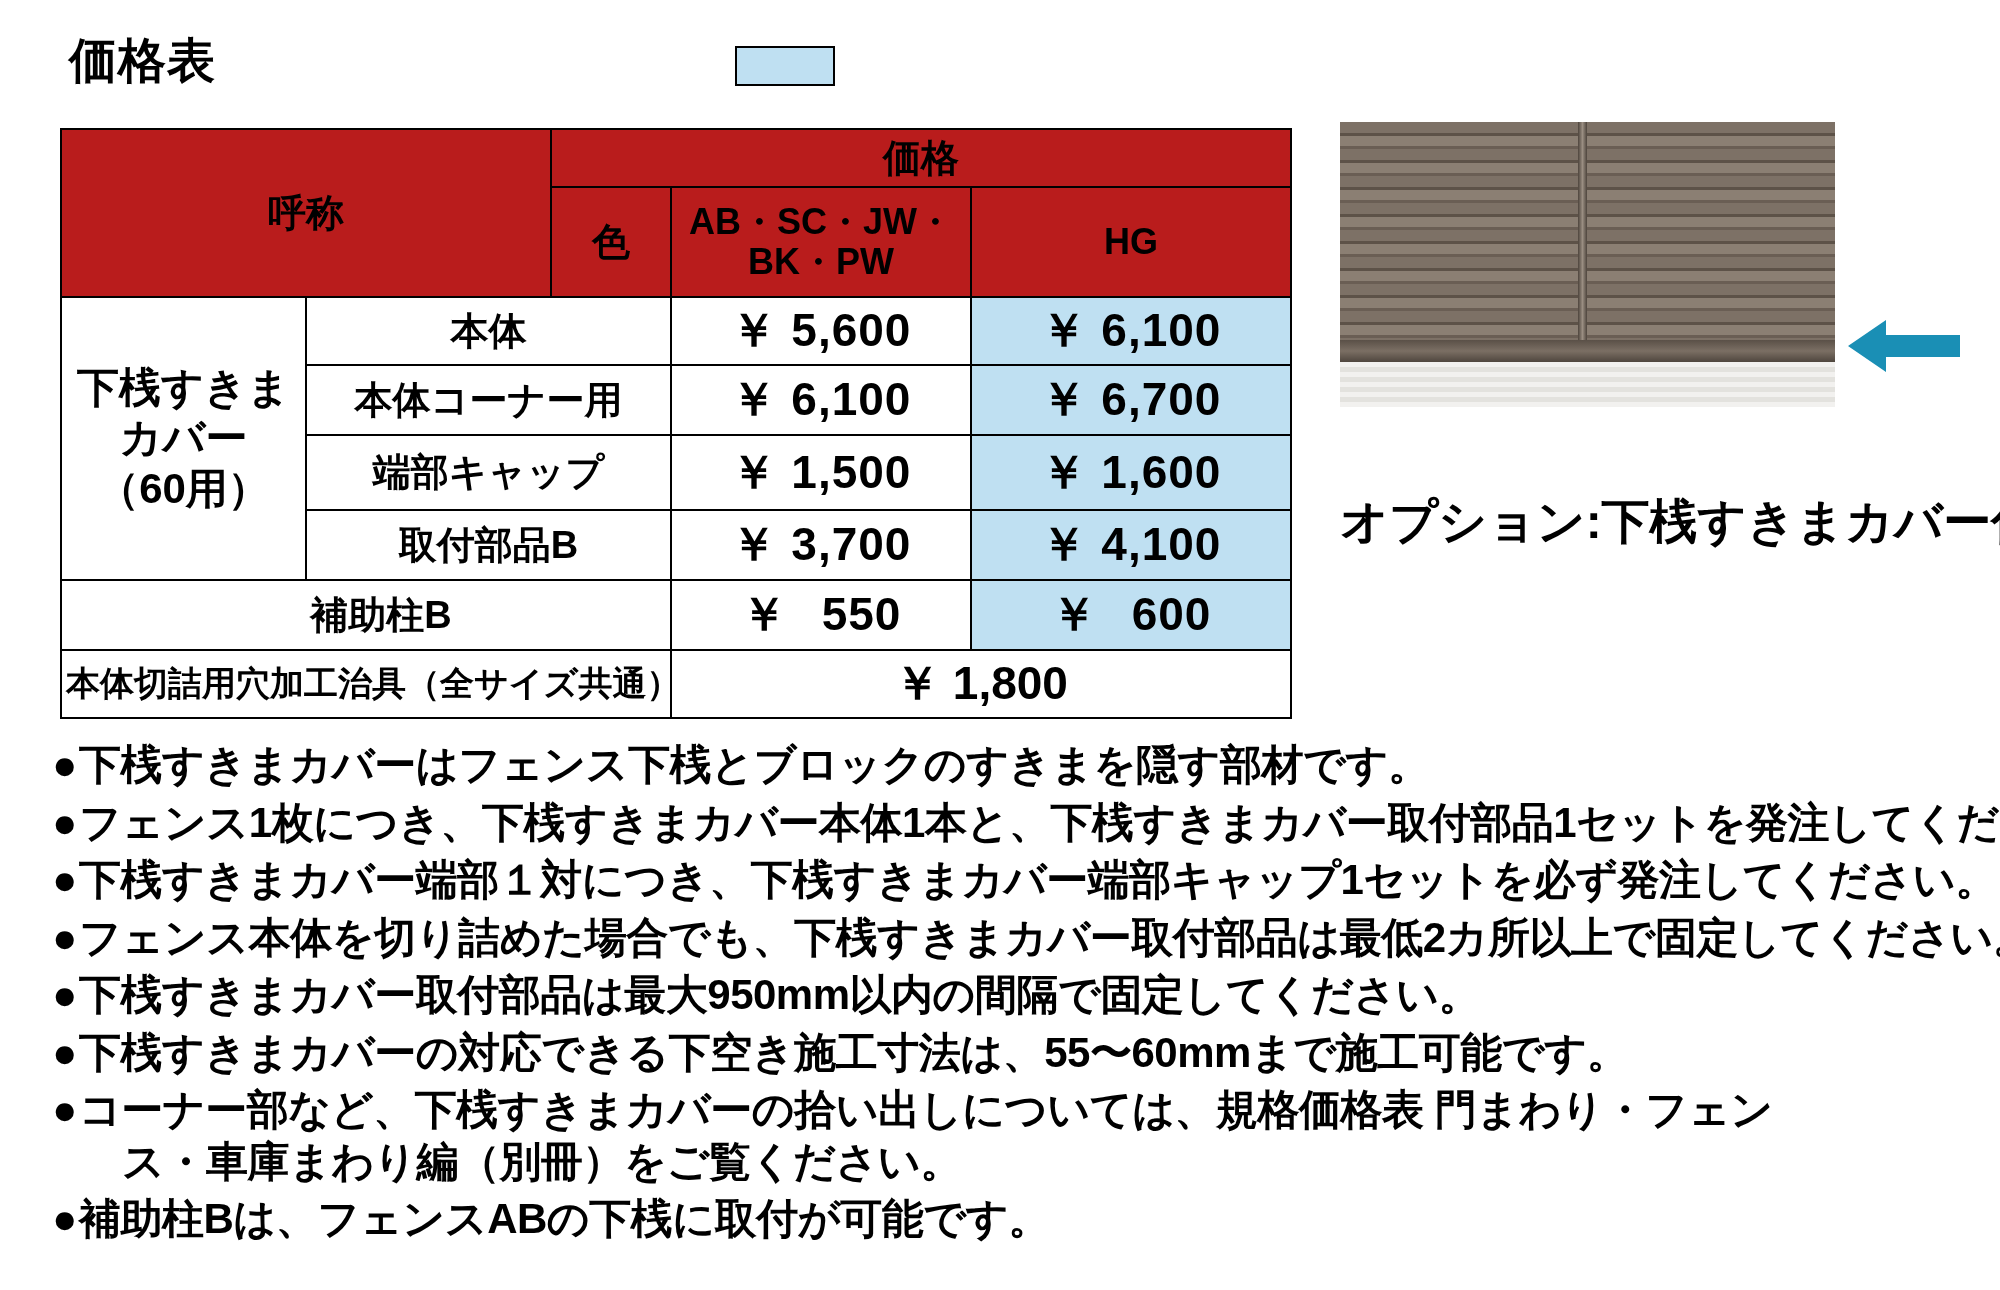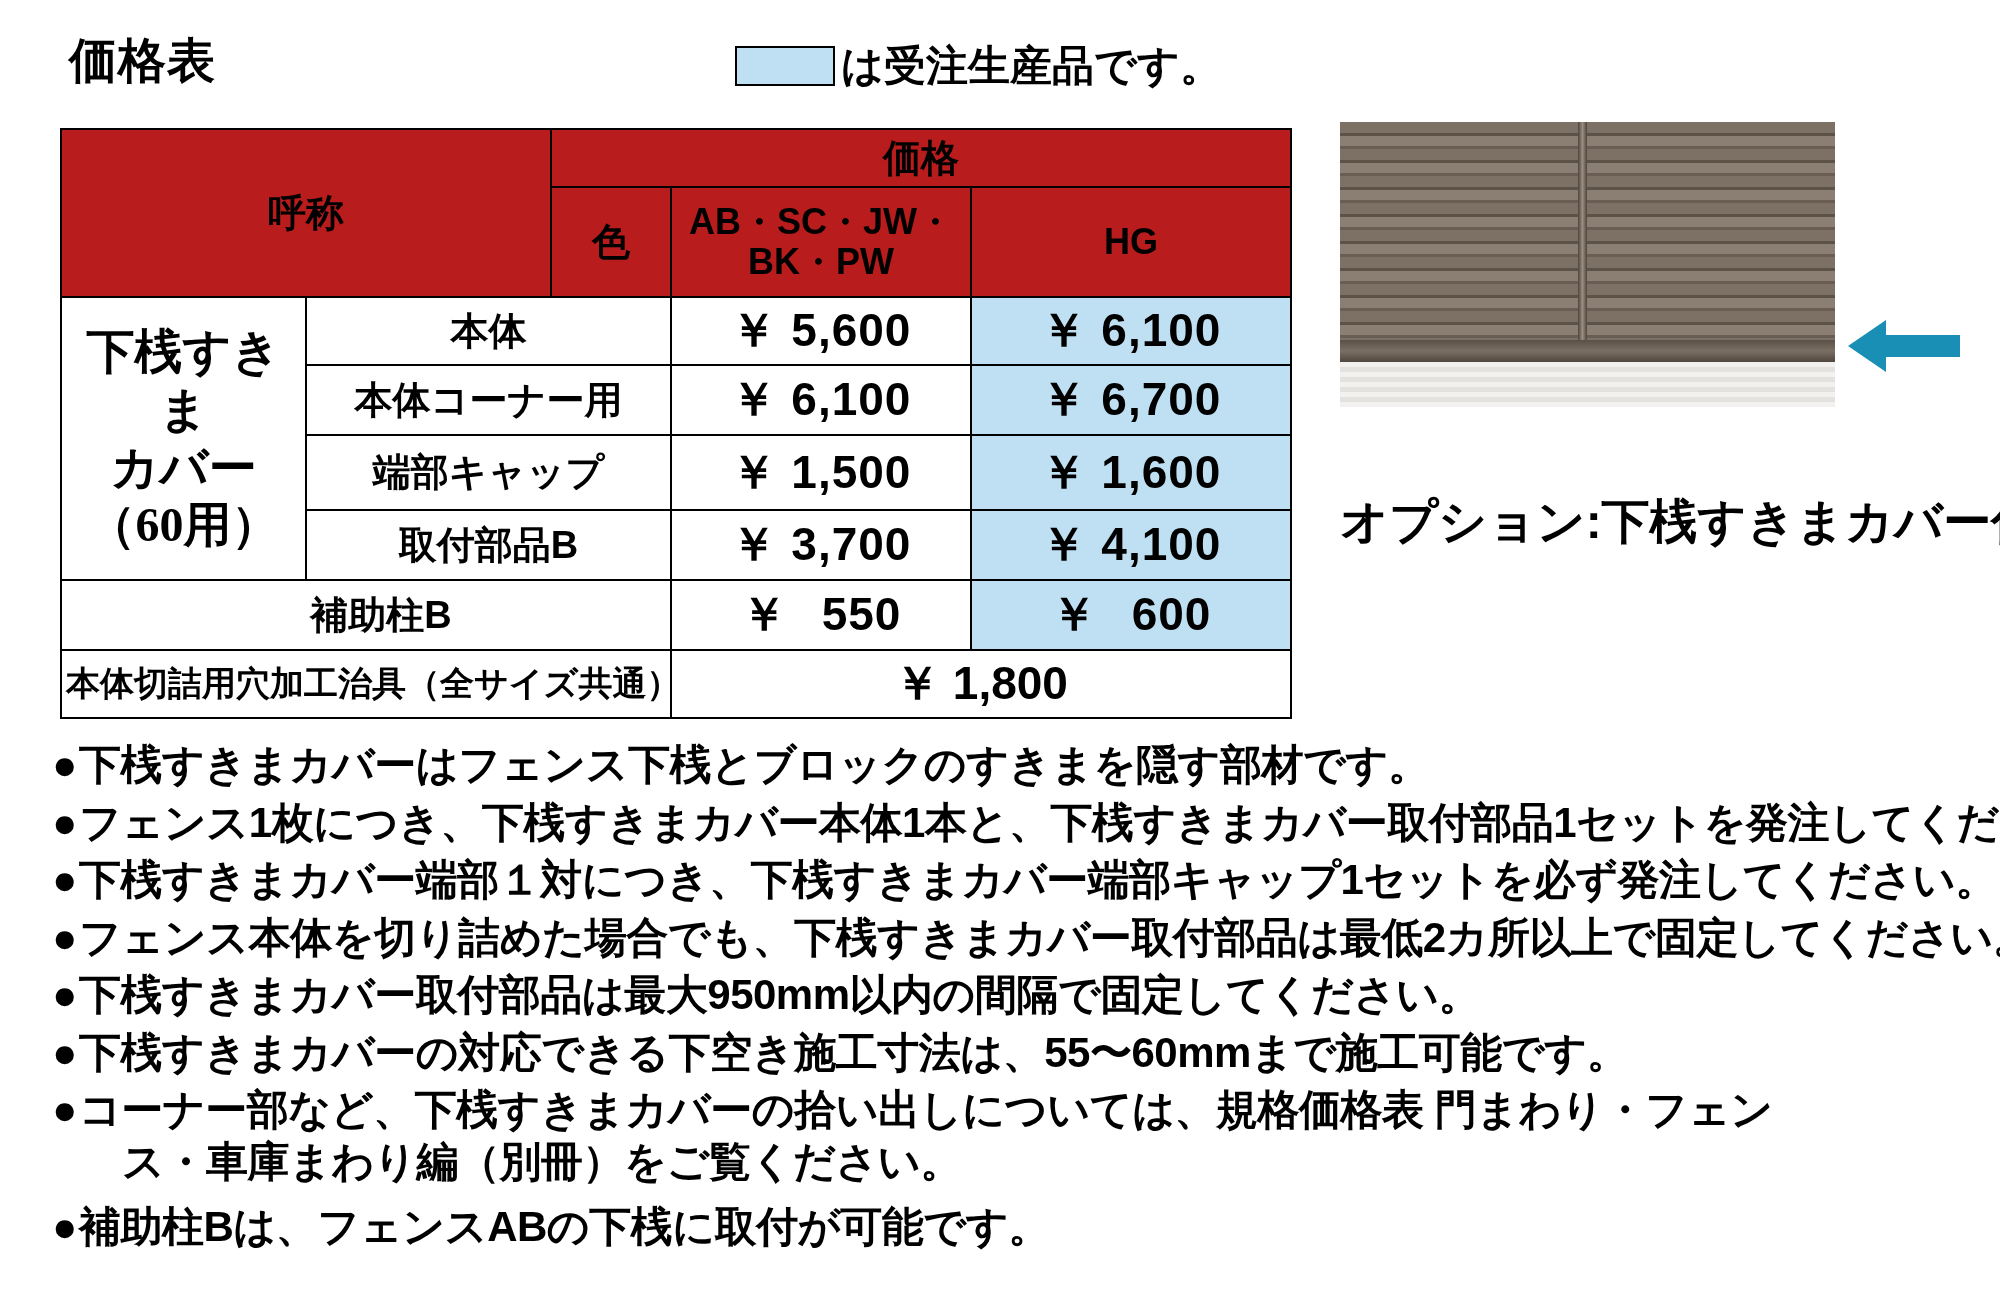--- a/index.html
+++ b/index.html
@@ -85,24 +85,23 @@
     padding: 2px 4px;
   }
   .hdr {
     background: #b91c1c;
     font-size: 38px;
     font-weight: normal;
   }
   .hdr-price { font-size: 38px; }
   .hdr-sub { font-size: 36px; line-height: 1.12; }
   .row-label {
-    font-size: 48px;
+    font-size: 42px;
     font-weight: normal;
     line-height: 1.2;
-    font-family: Liberation Serif, serif;
   }
   .cell-item {
     font-size: 38px;
     font-weight: normal;
   }
   .price {
     font-size: 46px;
     font-weight: bold;
     letter-spacing: 1px;
   }
@@ -210,35 +209,34 @@
   }
   .note .bullet {
     flex: 0 0 auto;
     margin-right: 2px;
   }
   .note .note-text { flex: 1 1 auto; }
   .note-cont {
     font-size: 42px;
     font-weight: bold;
     line-height: 1.18;
-    margin: -6px 0 16px 70px;
+    margin: -6px 0 8px 70px;
     letter-spacing: -0.5px;
     white-space: nowrap;
   }
 </style>
 </head>
 <body>
 
 <div class="header">
   <span class="header-title">価格表</span>
 </div>
 
 <div class="legend">
   <span class="legend-swatch"></span>
-  <span class="legend-text">は受注生産品です。</span>
 </div>
 
 <table class="price-table">
   <colgroup>
     <col style="width:245px">
     <col style="width:245px">
     <col style="width:120px">
     <col style="width:300px">
     <col style="width:320px">
   </colgroup>

